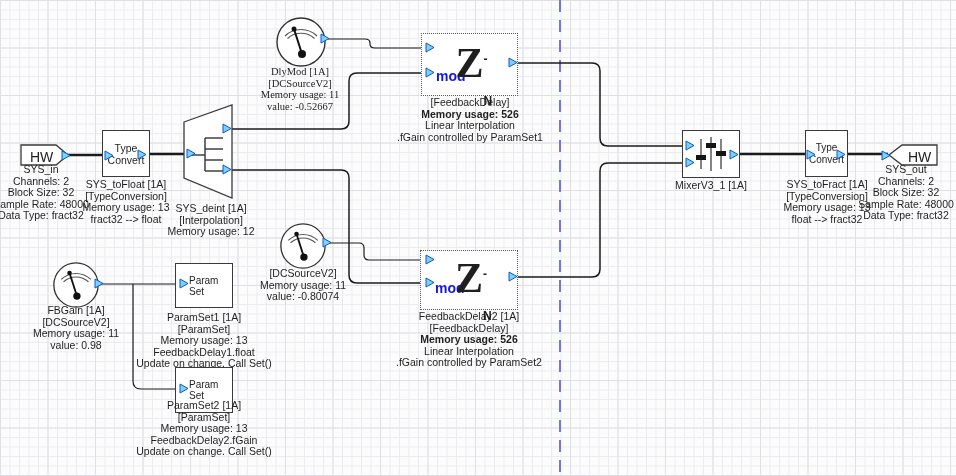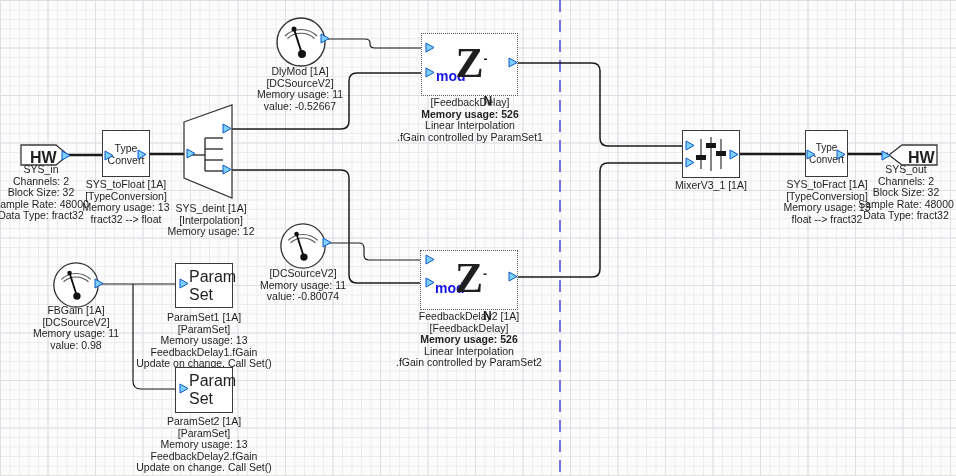--- a/index.html
+++ b/index.html
@@ -27,22 +27,22 @@
   .guide{stroke:var(--dashed-guide);stroke-width:2px;stroke-dasharray:12 8;fill:none;}
   .block{position:absolute;box-sizing:border-box;background:#fff;border:1px solid var(--block-border);}
   .block.dotted{border:1.5px dotted #5a5a5a;}
   .shape{position:absolute;}
   .shape polygon{fill:#fff;stroke:var(--block-border);stroke-width:1.3px;}
   .port{position:absolute;width:10px;height:11px;}
   .port polygon{fill:var(--port-fill);stroke:var(--port-border);stroke-width:1px;}
   .caption{position:absolute;width:190px;text-align:center;font-size:10.5px;line-height:11.6px;white-space:nowrap;}
   .caption .b{font-weight:bold;}
   .title2{display:flex;flex-direction:column;align-items:center;justify-content:center;height:100%;font-size:10.5px;line-height:12px;}
-  .hwtext{position:absolute;font-size:16px;font-weight:bold;}
-  .pstitle{display:flex;align-items:center;height:100%;padding-left:13px;font-size:16px;}
+  .hwtext{position:absolute;font-size:14px;font-weight:normal;}
+  .pstitle{display:flex;align-items:center;height:100%;padding-left:13px;font-size:10px;}
   .zsym{position:absolute;left:50%;top:50%;transform:translate(-50%,-54%);font-family:"Liberation Serif",serif;font-size:42px;font-weight:600;line-height:42px;}
   .zsup{position:absolute;font-size:12px;font-weight:bold;font-family:"Liberation Sans",sans-serif;}
   .modlbl{position:absolute;font-size:14px;font-weight:bold;color:var(--mod-label);margin-top:24px;}
   .gauge circle.face{fill:#fff;stroke:#333;stroke-width:1.4px;}
   .gauge path{fill:none;stroke:#555;stroke-width:1.2px;}
   .gauge line{stroke:#111;stroke-width:2px;}
   .gauge .dot{fill:#111;stroke:none;}
   .micon line{stroke:#666;stroke-width:1.6px;}
   .micon rect{fill:#151515;}
   .dicon line{stroke:#333;stroke-width:1.4px;}
@@ -113,21 +113,21 @@
   <svg class="shape gauge" style="left:275px;top:16px;" width="52" height="52">
     <circle class="face" cx="26" cy="26" r="24"></circle>
     <g>
       <path d="M10,20 A23,23 0 0 1 42,20"></path>
       <path d="M12.5,22.5 A20,20 0 0 1 39.5,22.5"></path>
       <line x1="27" y1="38" x2="19" y2="13"></line>
       <circle class="dot" cx="27" cy="38" r="4"></circle>
       <circle class="dot" cx="19" cy="13" r="2.5"></circle>
     </g>
   </svg>
-  <div class="caption" style="left:205px;top:66px;">
+  <div class="caption" style="left:205px;top:66px;font-family:Liberation Serif, serif;">
     <div>DlyMod [1A]</div>
       <div>[DCSourceV2]</div>
     <div>Memory usage: 11</div>
       <div>value: -0.52667</div>
   </div>
 
   <div class="block dotted" style="left:421px;top:33px;width:97px;height:63px;">
     <div class="modlbl" style="left:14px;top:10px;">mod</div>
     <div class="zsym">
       <span>Z</span><span class="zsup" style="top:-4px;">-N</span>
@@ -187,28 +187,28 @@
       <div>value: 0.98</div>
   </div>
 
   <div class="block" style="left:175px;top:263px;width:58px;height:45px;">
     <div class="pstitle">Param Set</div>
   </div>
   <div class="caption" style="left:109px;top:312px;">
     <div>ParamSet1 [1A]</div>
       <div>[ParamSet]</div>
     <div>Memory usage: 13</div>
-      <div>FeedbackDelay1.fGain</div>
+      <div>FeedbackDelay1.float</div>
     <div>Update on change. Call Set()</div>
   </div>
 
   <div class="block" style="left:175px;top:367px;width:58px;height:46px;">
     <div class="pstitle">Param Set</div>
   </div>
-  <div class="caption" style="left:109px;top:416px;">
+  <div class="caption" style="left:109px;top:400px;">
     <div>ParamSet2 [1A]</div>
       <div>[ParamSet]</div>
     <div>Memory usage: 13</div>
       <div>FeedbackDelay2.fGain</div>
     <div>Update on change. Call Set()</div>
   </div>
 
   <div class="block" style="left:682px;top:130px;width:58px;height:48px;">
     <svg class="micon" width="56" height="46" style="display:block;margin:0 auto;">
       <line x1="18" y1="8" x2="18" y2="38"></line>

